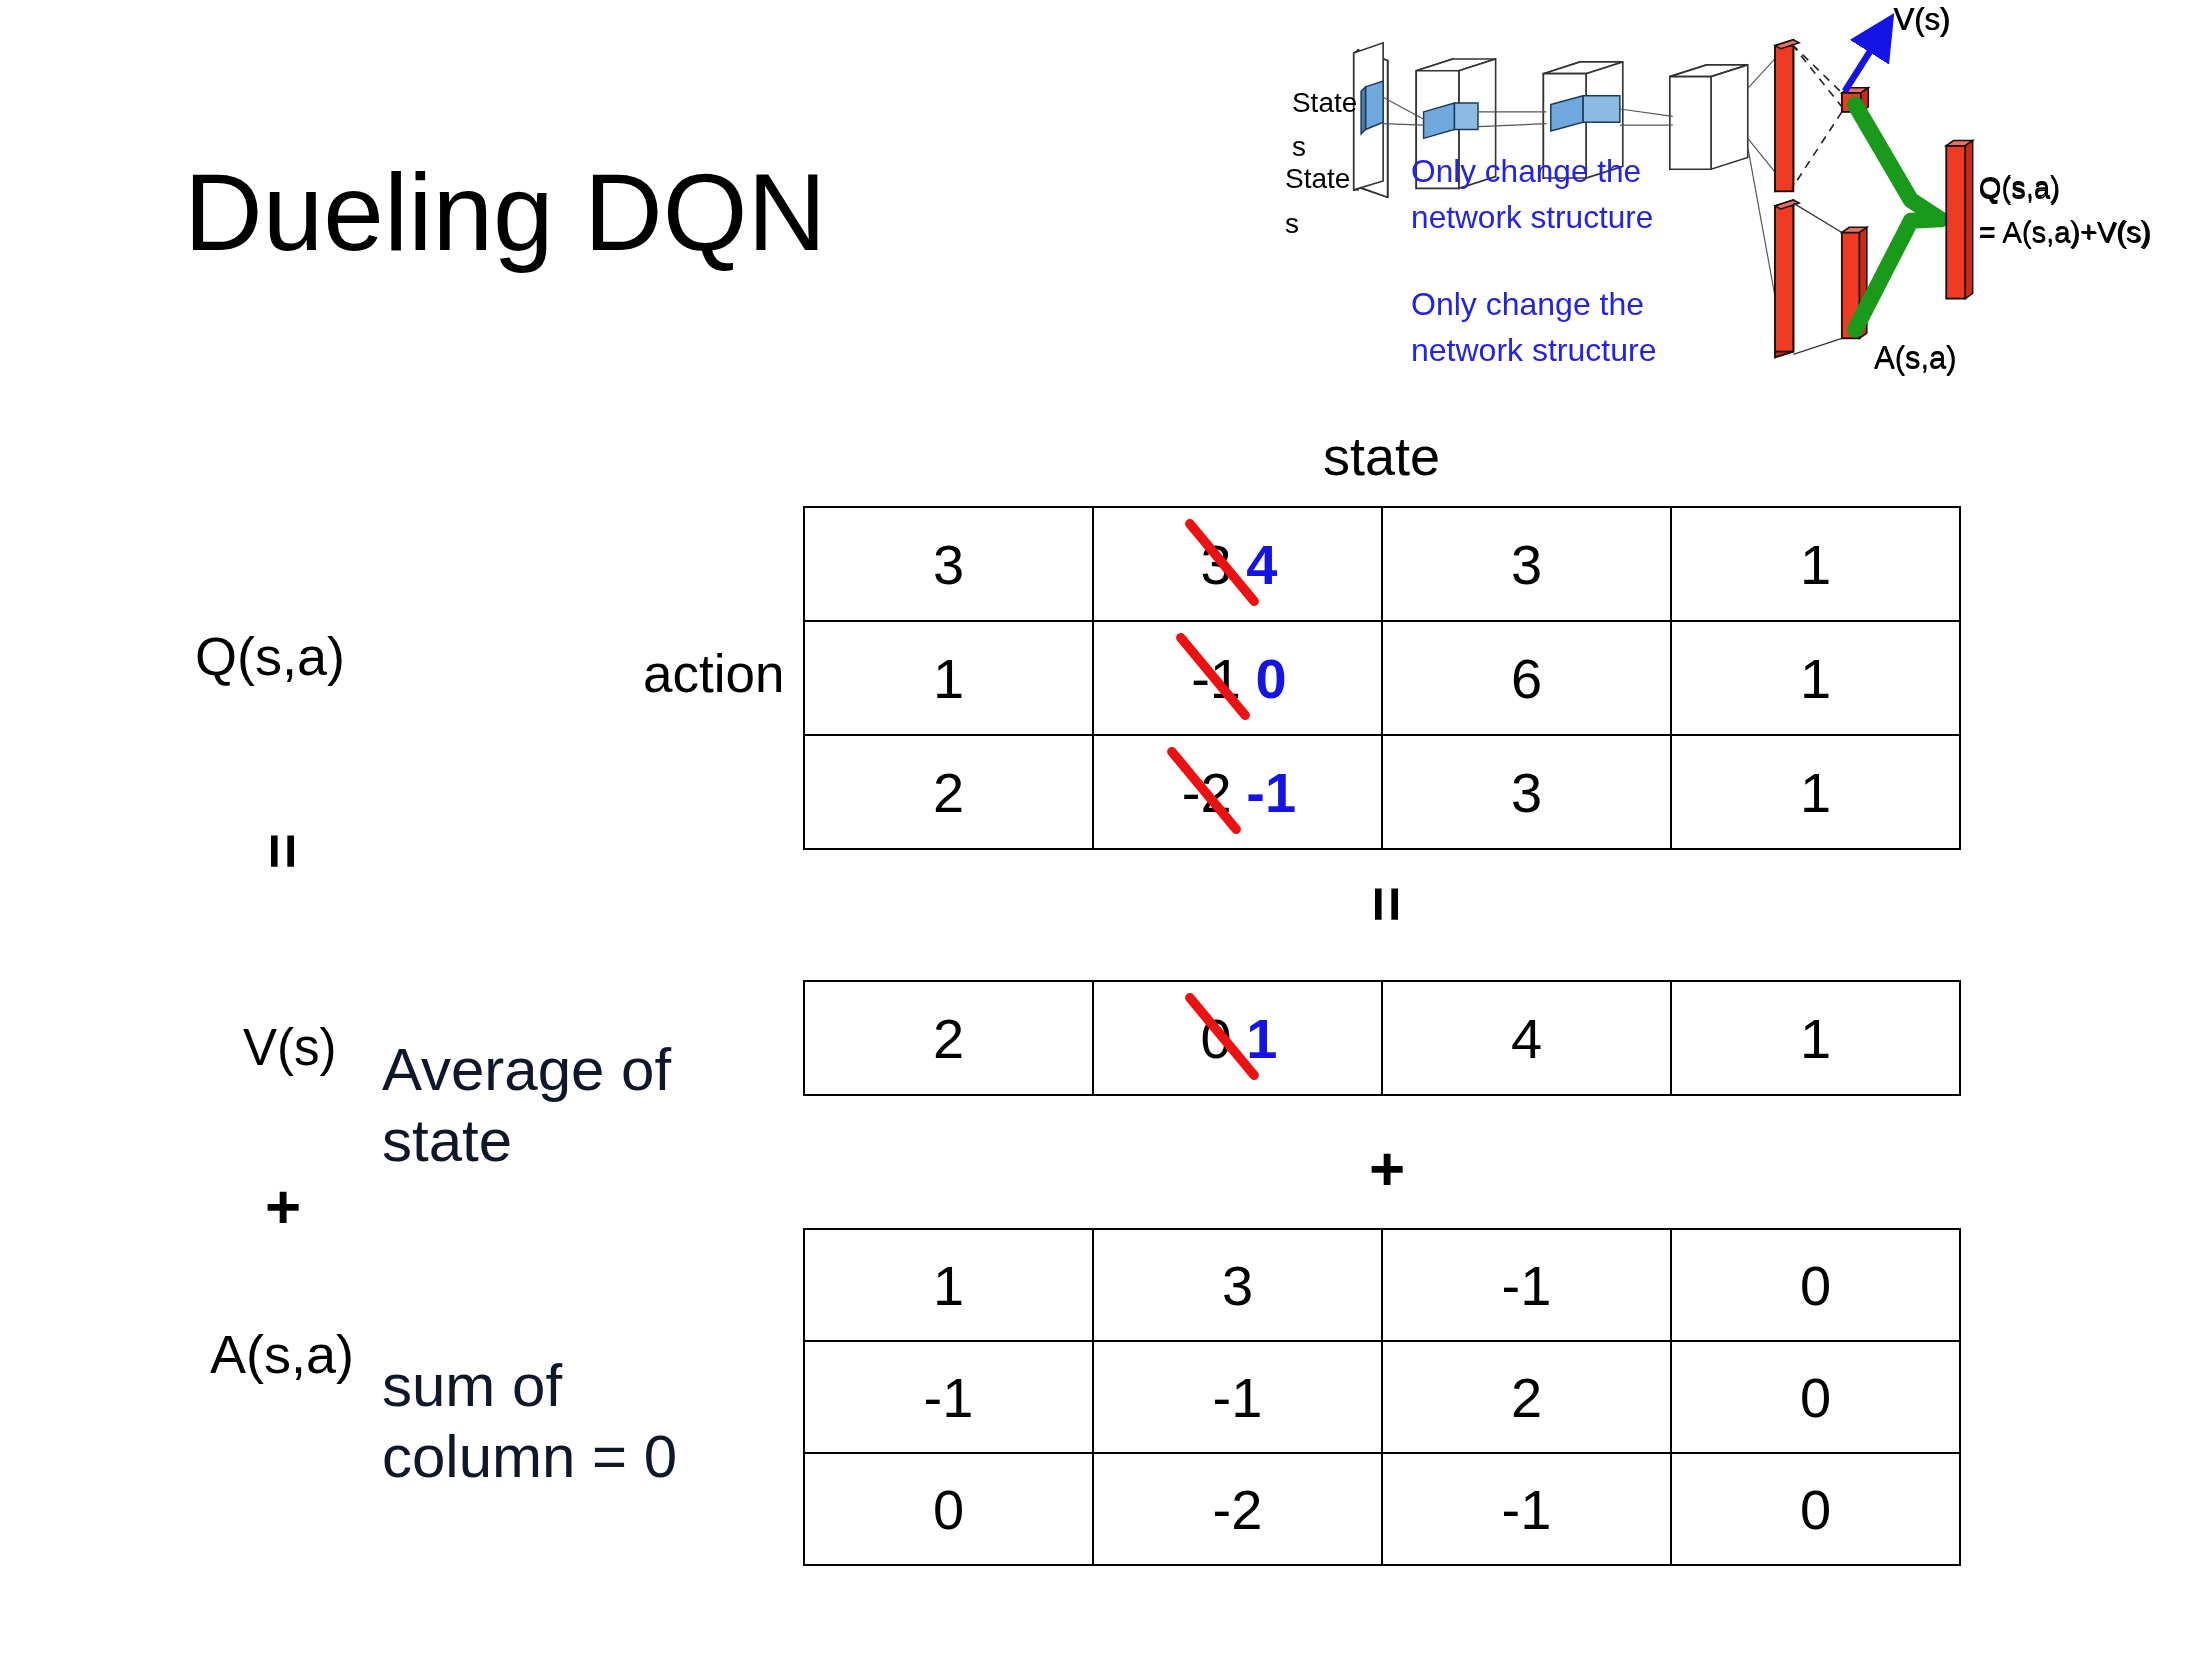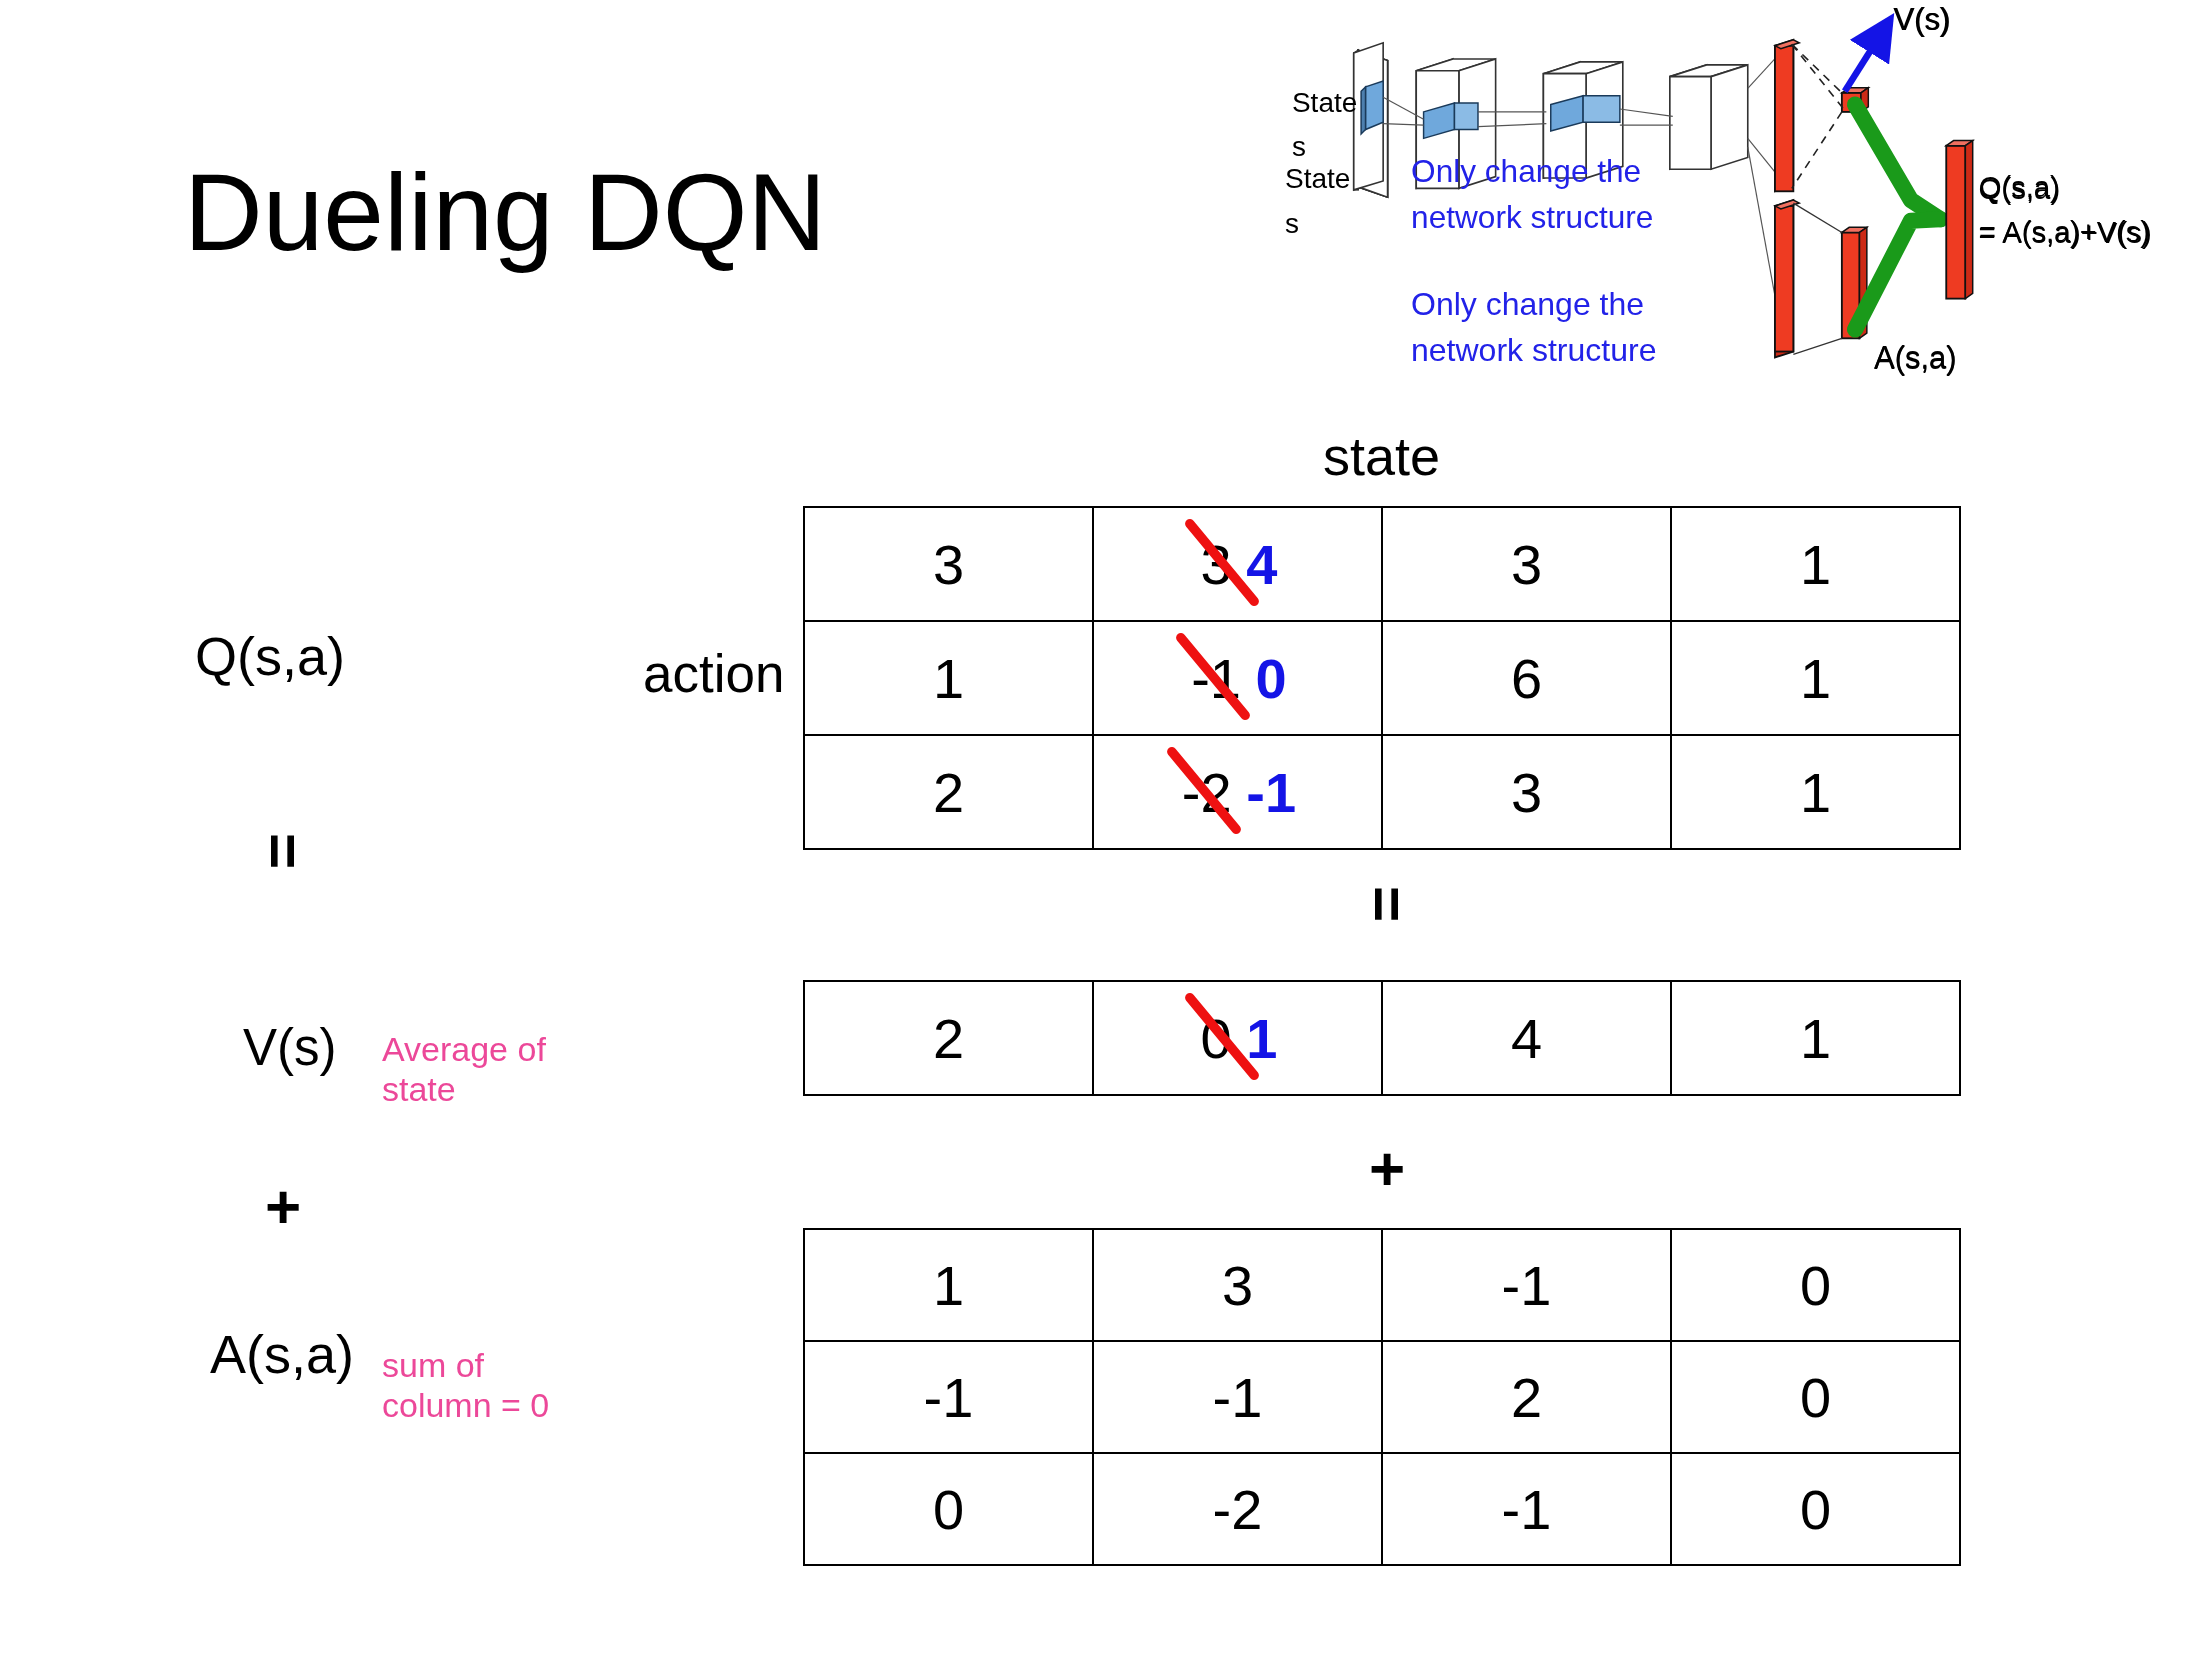--- a/index.html
+++ b/index.html
@@ -37,24 +37,25 @@
   .diag-blue{fill:#2222e8;font-family:"Liberation Sans",sans-serif;}
 
   
   .big-label{
     font-size:54px;
     color:#000;
     white-space:nowrap;
     line-height:1;
   }
   .blue-note{
-    font-size:34px;
-    color:#ec4899;
+    font-size:60px;
+    color:#0f172a;
     line-height:1.18;
     white-space:nowrap;
+    margin-top:6px;
   }
   .op-sign{
     font-size:62px;
     color:#000;
     font-weight:600;
     line-height:1;
   }
 
   
   .eq-rot{

